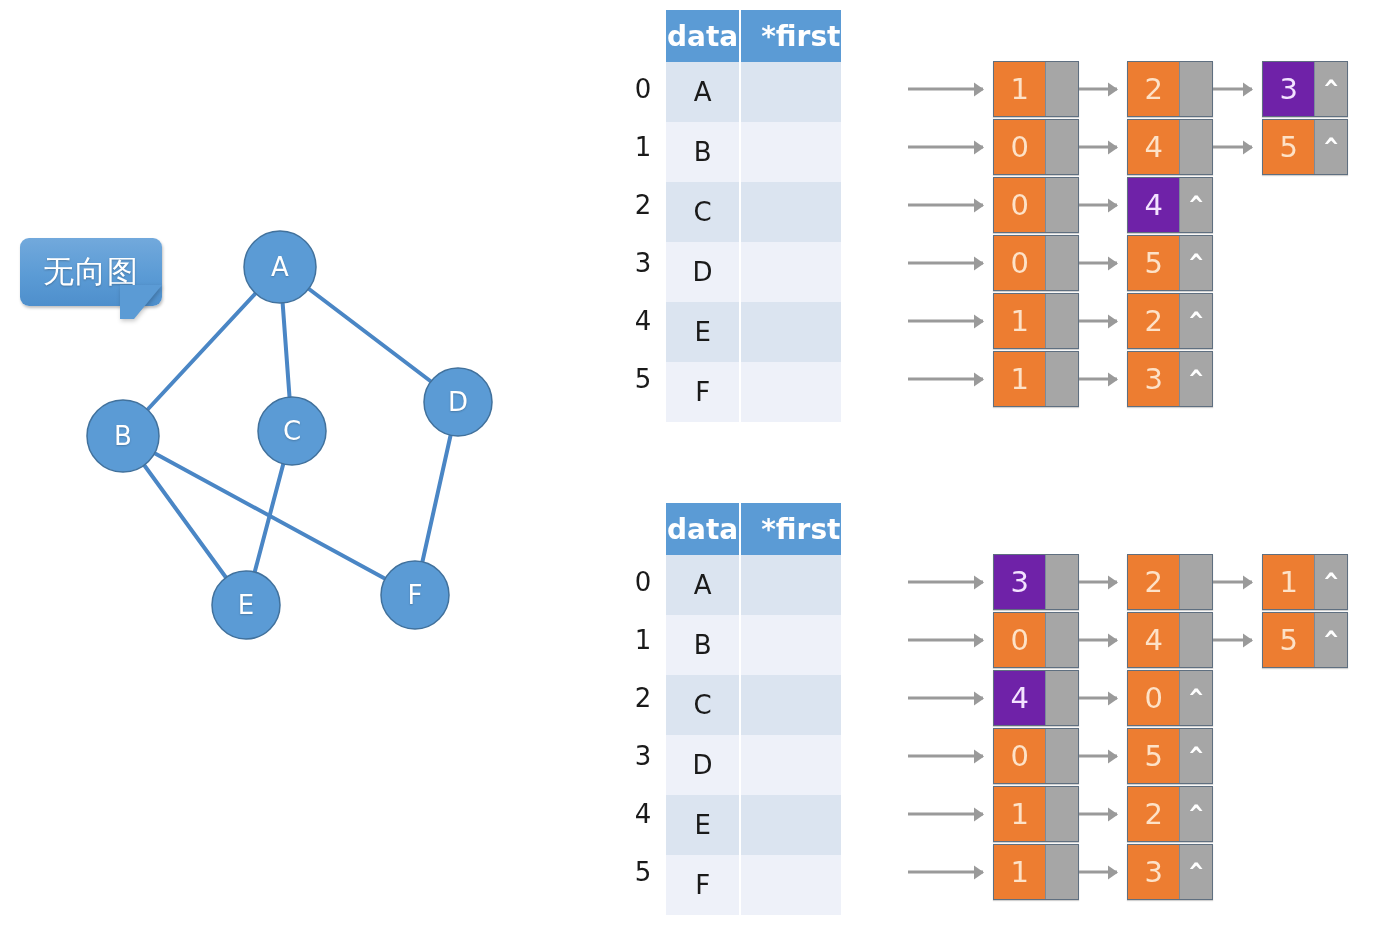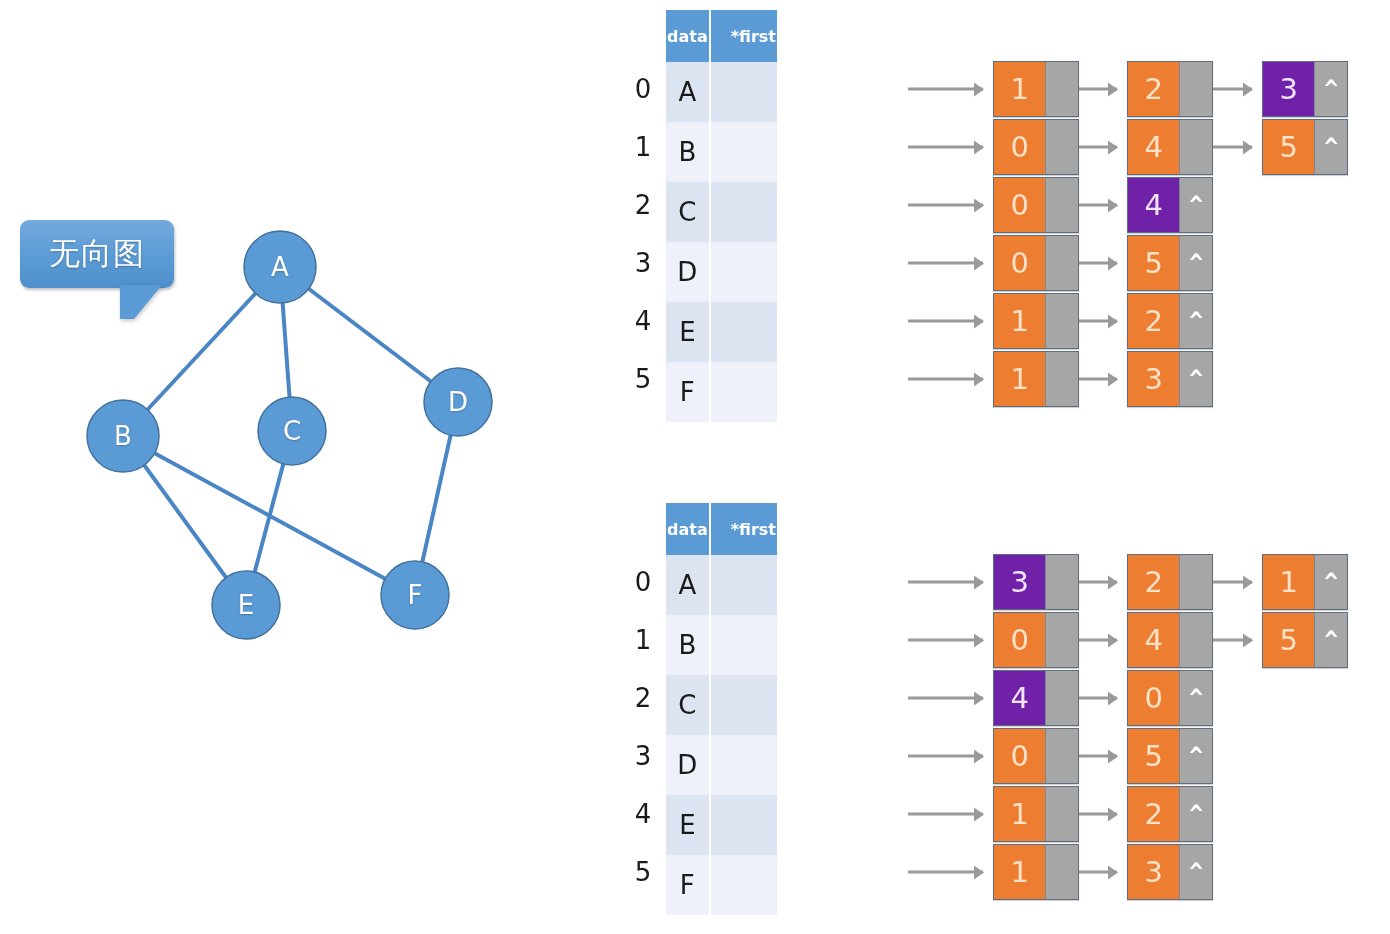--- a/index.html
+++ b/index.html
@@ -19,22 +19,22 @@
   
   #graph-panel {
     position: absolute;
     left: 0; top: 0;
     width: 620px; height: 700px;
   }
   #graph-svg { position: absolute; left: 0; top: 0; }
 
   .bubble {
     position: absolute;
-    left: 20px; top: 220px;
-    width: 154px; height: 68px;
+    left: 20px; top: 238px;
+    width: 142px; height: 68px;
     background: linear-gradient(180deg, #72a9dc 0%, #5b9bd5 55%, #4e8fcc 100%);
     border-radius: 9px;
     box-shadow: 1px 2px 3px rgba(0,0,0,0.25);
   }
   .bubble-text {
     position: absolute;
     left: 0; top: 0; right: 0; bottom: 0;
     display: flex; align-items: center; justify-content: center;
     color: #ffffff;
     font-size: 31px;
@@ -68,21 +68,21 @@
   .tbl {
     position: absolute;
     left: 666px;
     border-collapse: separate;
     border-spacing: 0;
   }
   .tbl .hdr {
     background: #5b9bd5;
     color: #ffffff;
     font-weight: bold;
-    font-size: 16px;
+    font-size: 28px;
     height: 50px;
     text-align: center;
     font-family: "DejaVu Sans", sans-serif;
   }
   .tbl .hdr.c-data { width: 126px; }
   .tbl .hdr.c-first { width: 128px; border-left: 2px solid #ffffff; padding-left: 20px; }
 
   .tbl td {
     height: 58px;
     text-align: center;

